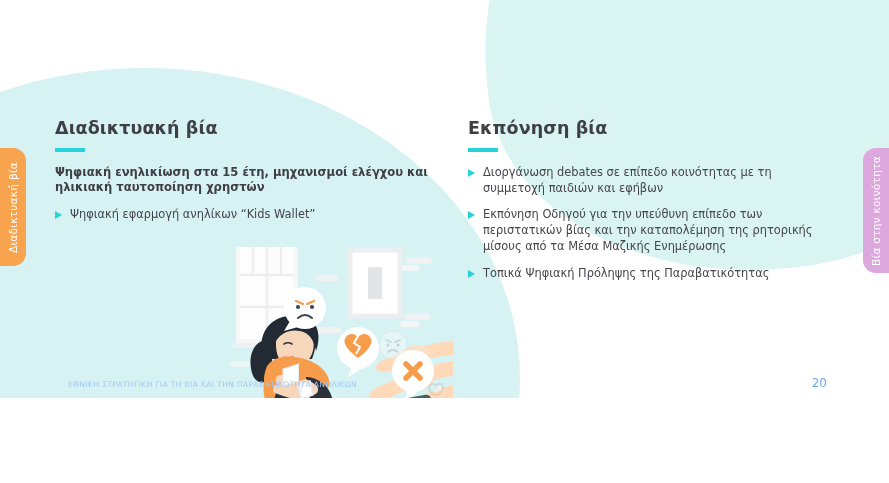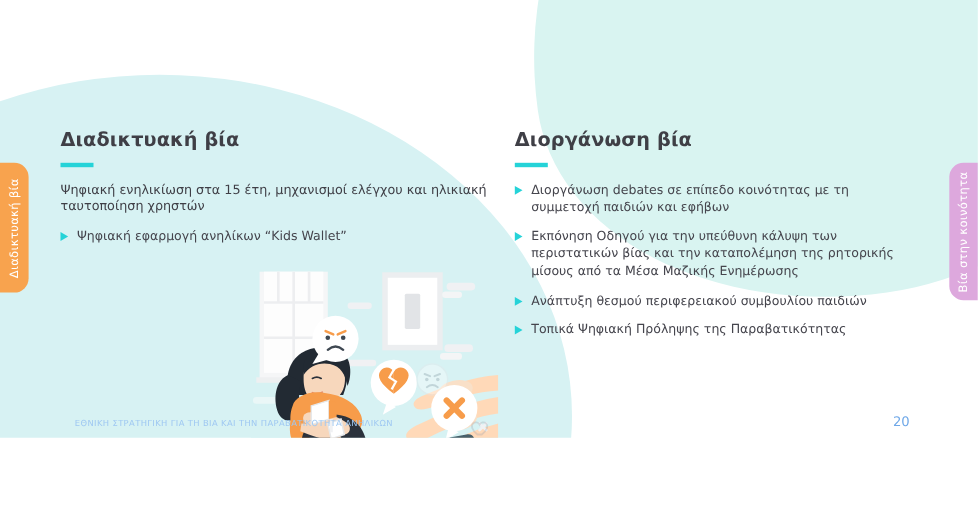--- a/index.html
+++ b/index.html
@@ -76,21 +76,21 @@
     letter-spacing: .1px;
     line-height: 1.2;
   }
   .title-rule {
     width: 30px; height: 4px;
     background: #25d3d8;
     margin: 9px 0 13px 0;
   }
   .col-lead {
     font-size: 11.6px;
-    font-weight: normal;
+    font-weight: bold;
     color: #3f3f46;
     line-height: 1.32;
     margin-bottom: 11px;
   }
 
   .bullets { list-style: none; }
   .bullet {
     display: flex;
     align-items: flex-start;
     margin-bottom: 9px;
@@ -280,34 +280,30 @@
     <div class="col-lead">Ψηφιακή ενηλικίωση στα 15 έτη, μηχανισμοί ελέγχου και ηλικιακή ταυτοποίηση χρηστών</div>
     <ul class="bullets">
       <li class="bullet">
         <span class="bullet-marker"></span>
         <span class="bullet-text">Ψηφιακή εφαρμογή ανηλίκων “Kids Wallet”</span>
       </li>
     </ul>
   </div>
 
   <div class="col col-right">
-    <div class="col-title">Διοργάνωση βία</div>
+    <div class="col-title">Εκπόνηση βία</div>
     <div class="title-rule"></div>
     <ul class="bullets">
       <li class="bullet">
         <span class="bullet-marker"></span>
         <span class="bullet-text">Διοργάνωση debates σε επίπεδο κοινότητας με τη συμμετοχή παιδιών και εφήβων</span>
       </li>
       <li class="bullet">
         <span class="bullet-marker"></span>
-        <span class="bullet-text">Εκπόνηση Οδηγού για την υπεύθυνη κάλυψη των περιστατικών βίας και την καταπολέμηση της ρητορικής μίσους από τα Μέσα Μαζικής Ενημέρωσης</span>
-      </li>
-      <li class="bullet">
-        <span class="bullet-marker"></span>
-        <span class="bullet-text">Ανάπτυξη θεσμού περιφερειακού συμβουλίου παιδιών</span>
+        <span class="bullet-text">Εκπόνηση Οδηγού για την υπεύθυνη επίπεδο των περιστατικών βίας και την καταπολέμηση της ρητορικής μίσους από τα Μέσα Μαζικής Ενημέρωσης</span>
       </li>
       <li class="bullet">
         <span class="bullet-marker"></span>
         <span class="bullet-text">Τοπικά Ψηφιακή Πρόληψης της Παραβατικότητας</span>
       </li>
     </ul>
   </div>
 
   <div class="footer-text">ΕΘΝΙΚΗ ΣΤΡΑΤΗΓΙΚΗ ΓΙΑ ΤΗ ΒΙΑ ΚΑΙ ΤΗΝ ΠΑΡΑΒΑΤΙΚΟΤΗΤΑ ΑΝΗΛΙΚΩΝ</div>
   <div class="page-number">20</div>

